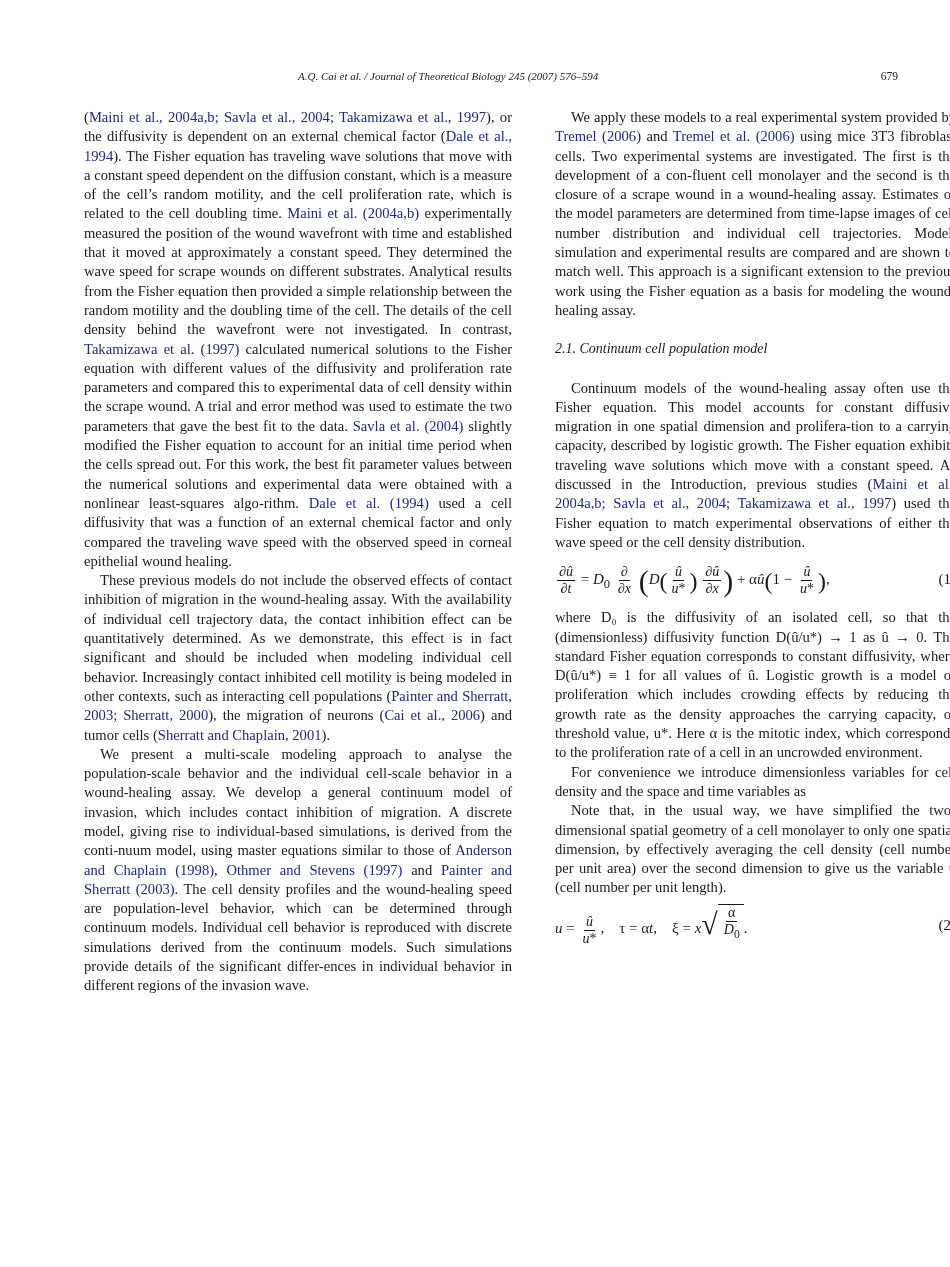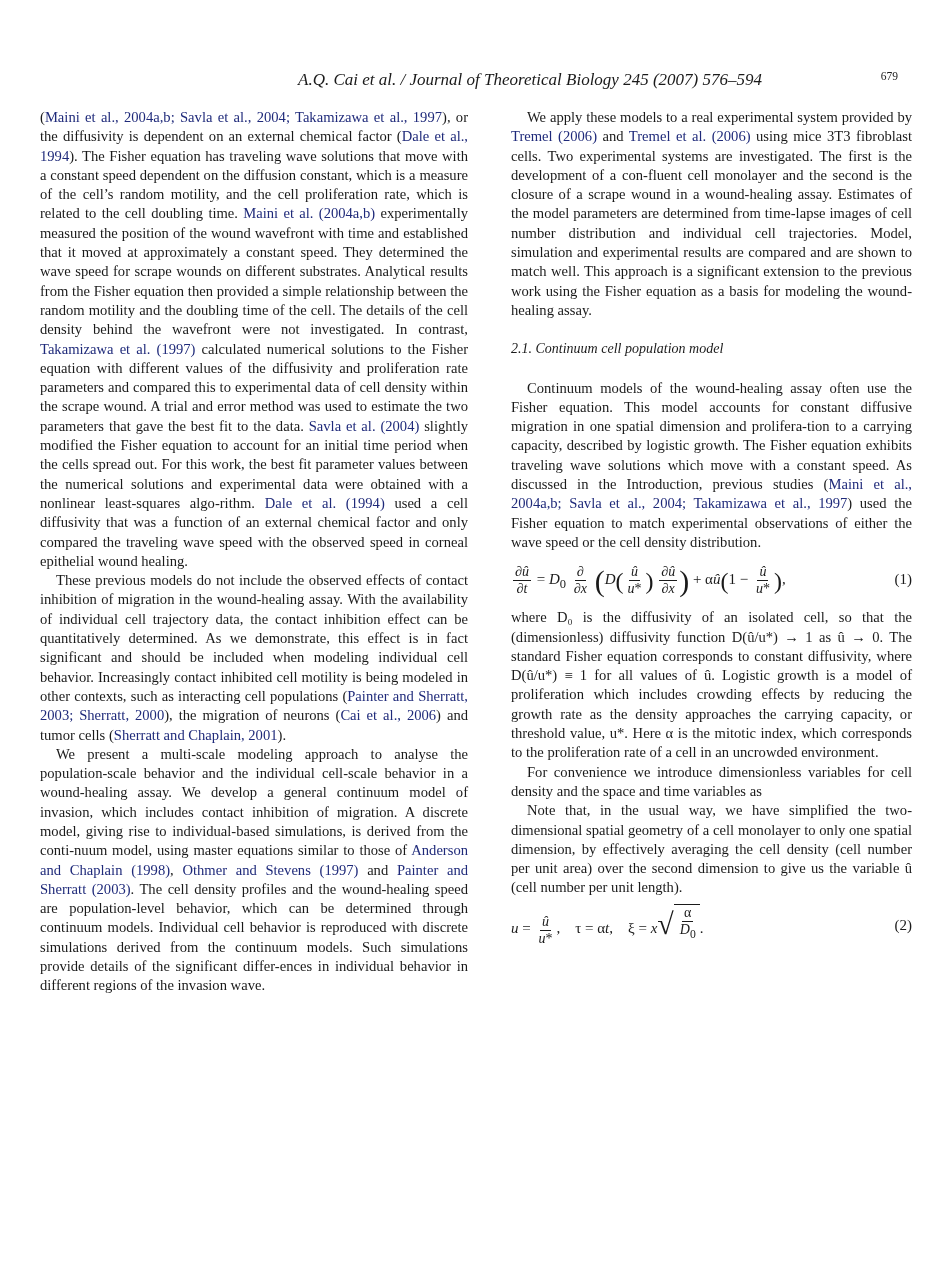--- a/index.html
+++ b/index.html
@@ -1,22 +1,22 @@
 <!DOCTYPE html>
 <html><head>
 <meta charset="utf-8">
 <style>
   html, body { margin: 0; padding: 0; background: #ffffff; }
   body { width: 950px; height: 1267px; position: relative; overflow: hidden;
          font-family: "Liberation Serif", "DejaVu Serif", serif; color: #1a1a1a; }
   .header { position: absolute; top: 70px; left: 0; width: 950px; height: 20px; }
-  .header .running { position: absolute; left: 298px; top: 0; font-style: italic; font-size: 17px; }
+  .header .running { position: absolute; left: 298px; top: 0; font-style: italic; font-size: 11px; }
   .header .pageno { position: absolute; right: 52px; top: 0; font-size: 11.5px; }
   .col { position: absolute; top: 108px; width: 428px; font-size: 14.6px; line-height: 19.3px;
-         text-align: justify; hyphens: manual; }
+         text-align: justify; hyphens: manual; margin-left: 44px; }
   .col.left { left: 40px; }
   .col.right { left: 511px; width: 401px; }
   .col p { margin: 0; text-indent: 0; }
   .col p.ind { text-indent: 16px; }
   .link { color: #1f2a7a; }
   .h2 { font-weight: bold; font-size: 14.6px; margin: 27px 0 0 0; }
   .h3 { font-style: italic; font-size: 14px; margin: 19px 0 0 0; }
   .gap { height: 20px; }
   .eq { position: relative; height: 56px; display: flex; align-items: center; font-size: 15px; }
   .eq .num { position: absolute; right: 0; top: 50%; transform: translateY(-50%); }

